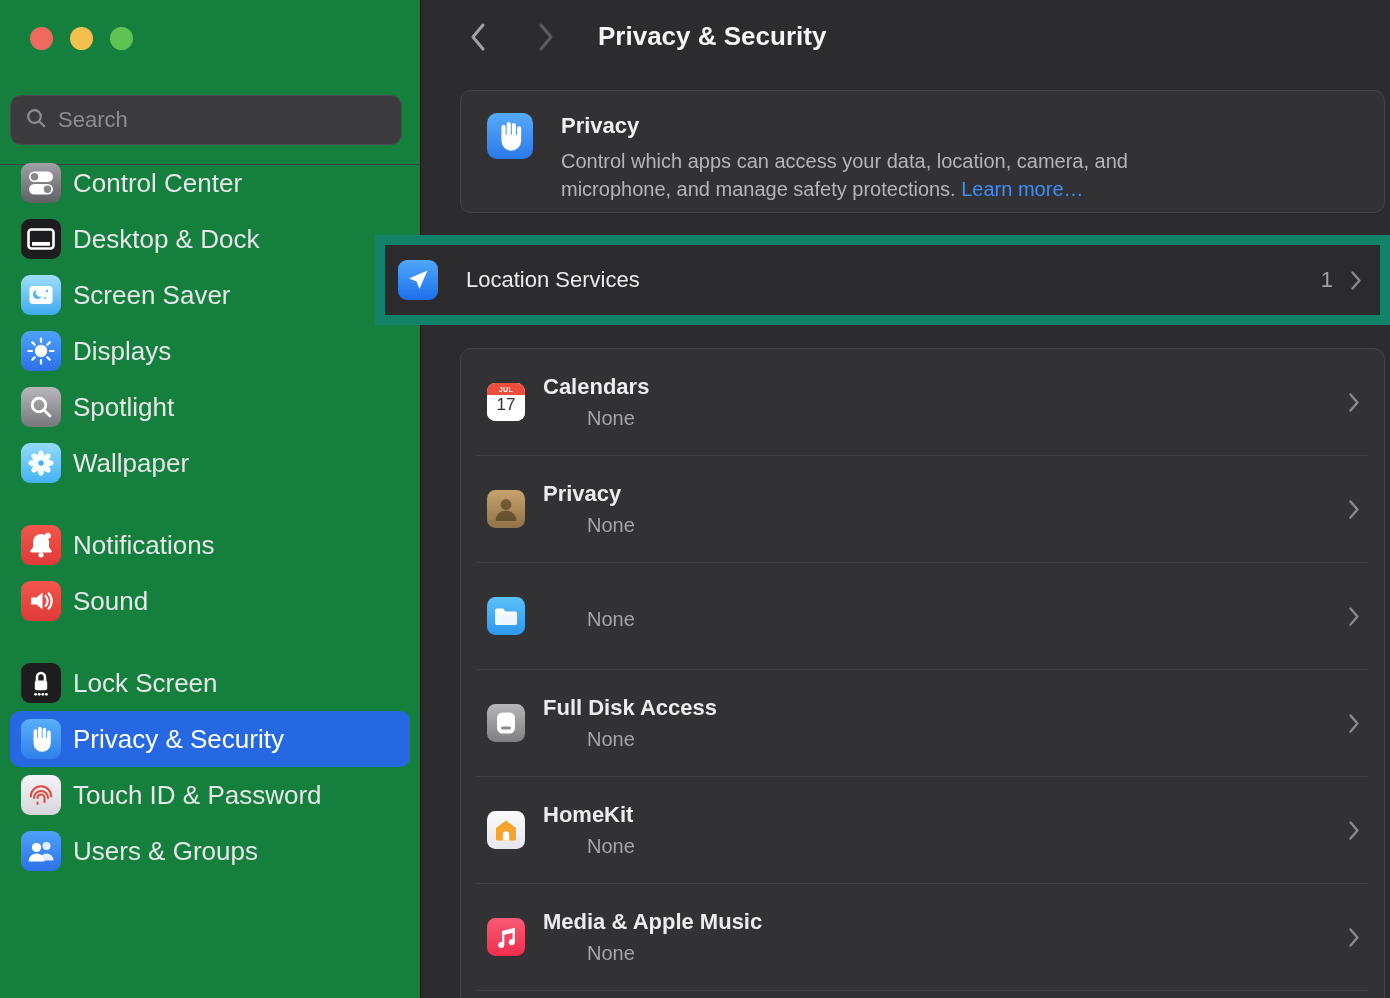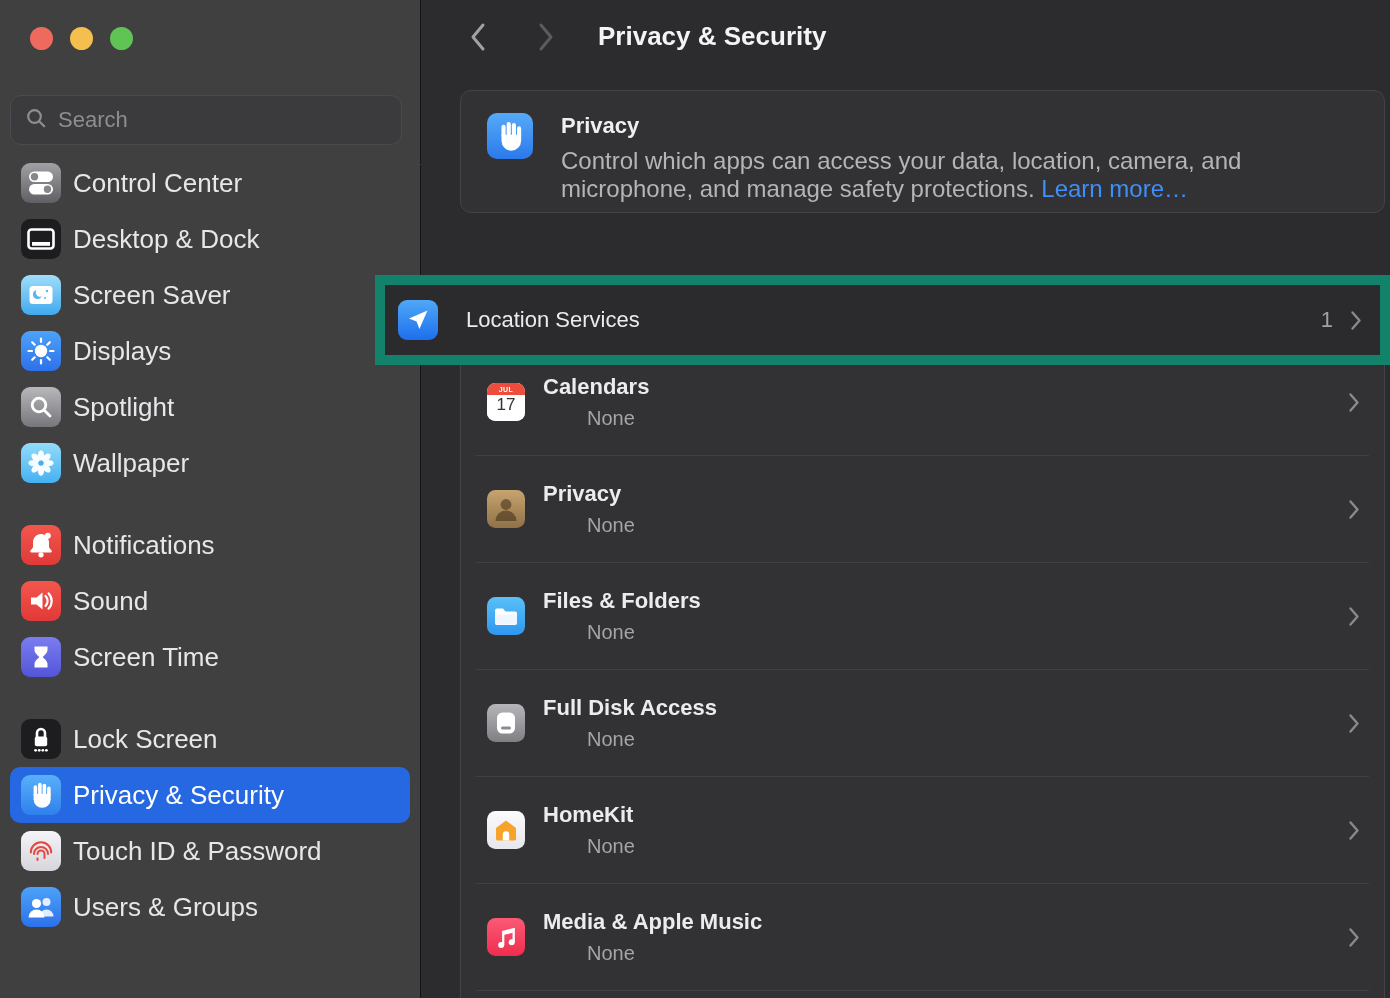--- a/index.html
+++ b/index.html
@@ -6,21 +6,21 @@
   html,body { width:1390px; height:998px; }
   body {
     position:relative; overflow:hidden;
     background:#2c2b2d;
     font-family:"Liberation Sans", sans-serif;
     -webkit-font-smoothing:antialiased;
   }
   
   .sidebar {
     position:absolute; top:0; left:0; width:421px; height:998px;
-    background:#404040; border-right:1px solid #141416;
+    background:#15803d; border-right:1px solid #141416;
   }
   .traffic { position:absolute; top:27px; left:30px; display:flex; gap:17px; }
   .dot { width:23px; height:23px; border-radius:50%; }
   .dot.red { background:#ee6a5e; }
   .dot.yellow { background:#f5bf4f; }
   .dot.green { background:#5fc454; }
 
   .search-field {
     position:absolute; top:95px; left:10px; width:392px; height:50px;
     background:#3b3a3d; border:1px solid #4b4a4e; border-radius:11px;
@@ -74,28 +74,28 @@
 
   .card {
     position:absolute; left:38px; width:925px;
     background:#323134; border:1px solid #444347; border-radius:11px;
   }
   .privacy-card { top:90px; height:123px; display:flex; padding:22px 24px 12px 26px; gap:28px; }
   .privacy-card .hand-wrap { width:46px; height:46px; border-radius:10px; flex:0 0 auto;
     background:linear-gradient(180deg,#56aaf9,#2b79ea);
     display:flex; align-items:center; justify-content:center; }
   .privacy-title { font-size:22px; font-weight:bold; color:#efeef1; margin-bottom:8px; }
-  .privacy-desc { font-size:24px; line-height:28px; color:#b5b4b7; }
+  .privacy-desc { font-size:20px; line-height:28px; color:#b5b4b7; }
   .learn-more { color:#3f8ff8; cursor:pointer; }
 
   
   .annotation-box {
     position:absolute; left:375px; top:235px; width:1015px; height:90px;
     border:10px solid #12826a; background:#2b2a2c;
-    display:flex; align-items:center; padding:0 18px 0 13px;margin-top:40px;
+    display:flex; align-items:center; padding:0 18px 0 13px;
   }
   .annotation-box .label { font-size:22px; color:#eceaee; margin-left:28px; flex:1; }
   .annotation-box .count { font-size:22px; color:#a4a1a6; margin-right:17px; }
 
   .list-card { top:348px; height:700px; overflow:hidden; padding:0; }
   .perm-row { height:106px; display:flex; align-items:center; padding:0 24px 0 26px; }
   .perm-icon { width:38px; height:38px; border-radius:8.5px; flex:0 0 auto;
     display:flex; align-items:center; justify-content:center; overflow:hidden; }
   .perm-text { margin-left:18px; flex:1; }
   .perm-title { font-size:22px; font-weight:bold; color:#ecebee; }
@@ -233,28 +233,20 @@
         <svg width="40" height="40" viewBox="0 0 40 40">
             <polygon points="10,16.5 15.5,16.5 21.5,11.5 21.5,28.5 15.5,23.5 10,23.5" fill="#fff"></polygon>
             <path d="M24.5 15a7 7 0 010 10" fill="none" stroke="#fff" stroke-width="2.2" stroke-linecap="round"></path>
             <path d="M27.6 12.4a11 11 0 010 15.2" fill="none" stroke="#fff" stroke-width="2.2" stroke-linecap="round"></path>
           </svg>
       </span>
       <span class="label">Sound</span>
     </div>
 
 
-    <div class="side-row">
-      <span class="app-icon bg-indigo">
-        <svg width="40" height="40" viewBox="0 0 40 40">
-            <path d="M13.5 9.5h13v3.4c0 3.5-4.6 6.2-4.6 7.1 0 .9 4.6 3.6 4.6 7.1v3.4h-13v-3.4c0-3.5 4.6-6.2 4.6-7.1 0-.9-4.6-3.6-4.6-7.1z" fill="#fff"></path>
-          </svg>
-      </span>
-      <span class="label">Screen Time</span>
-    </div>
 
     <div class="section-gap"></div>
 
     <div class="side-row">
       <span class="app-icon bg-black">
         <svg width="40" height="40" viewBox="0 0 40 40">
             <path d="M16 18v-4a4 4 0 018 0v4" fill="none" stroke="#fff" stroke-width="2.6"></path>
             <rect x="13.8" y="17.5" width="12.4" height="9.8" rx="2" fill="#fff"></rect>
             <g fill="#fff">
               <circle cx="14.6" cy="31.3" r="1.4"></circle>
@@ -387,21 +379,20 @@
     <div class="row-divider"></div>
 
     <div class="perm-row">
       <span class="perm-icon" style="background:linear-gradient(180deg,#59c0f8,#2f97ef)">
         <svg width="38" height="38" viewBox="0 0 38 38">
             <path d="M8 13.5a2 2 0 012-2h6l2.5 3H28a2 2 0 012 2v9.5a2 2 0 01-2 2H10a2 2 0 01-2-2z" fill="#fff"></path>
             <path d="M8 17.5h22v8a2 2 0 01-2 2H10a2 2 0 01-2-2z" fill="#eef7ff"></path>
           </svg>
       </span>
       <span class="perm-text">
-        <div class="perm-title">Files &amp; Folders</div>
         <div class="perm-value">None</div>
       </span>
       <svg width="12" height="21" viewBox="0 0 12 21">
           <polyline points="2.5,2.5 9.5,10.5 2.5,18.5" fill="none" stroke="#8a898e" stroke-width="2.4" stroke-linecap="round" stroke-linejoin="round"></polyline>
         </svg>
     </div>
     <div class="row-divider"></div>
 
     <div class="perm-row">
       <span class="perm-icon" style="background:linear-gradient(180deg,#b5b5ba,#7f7f84)">

